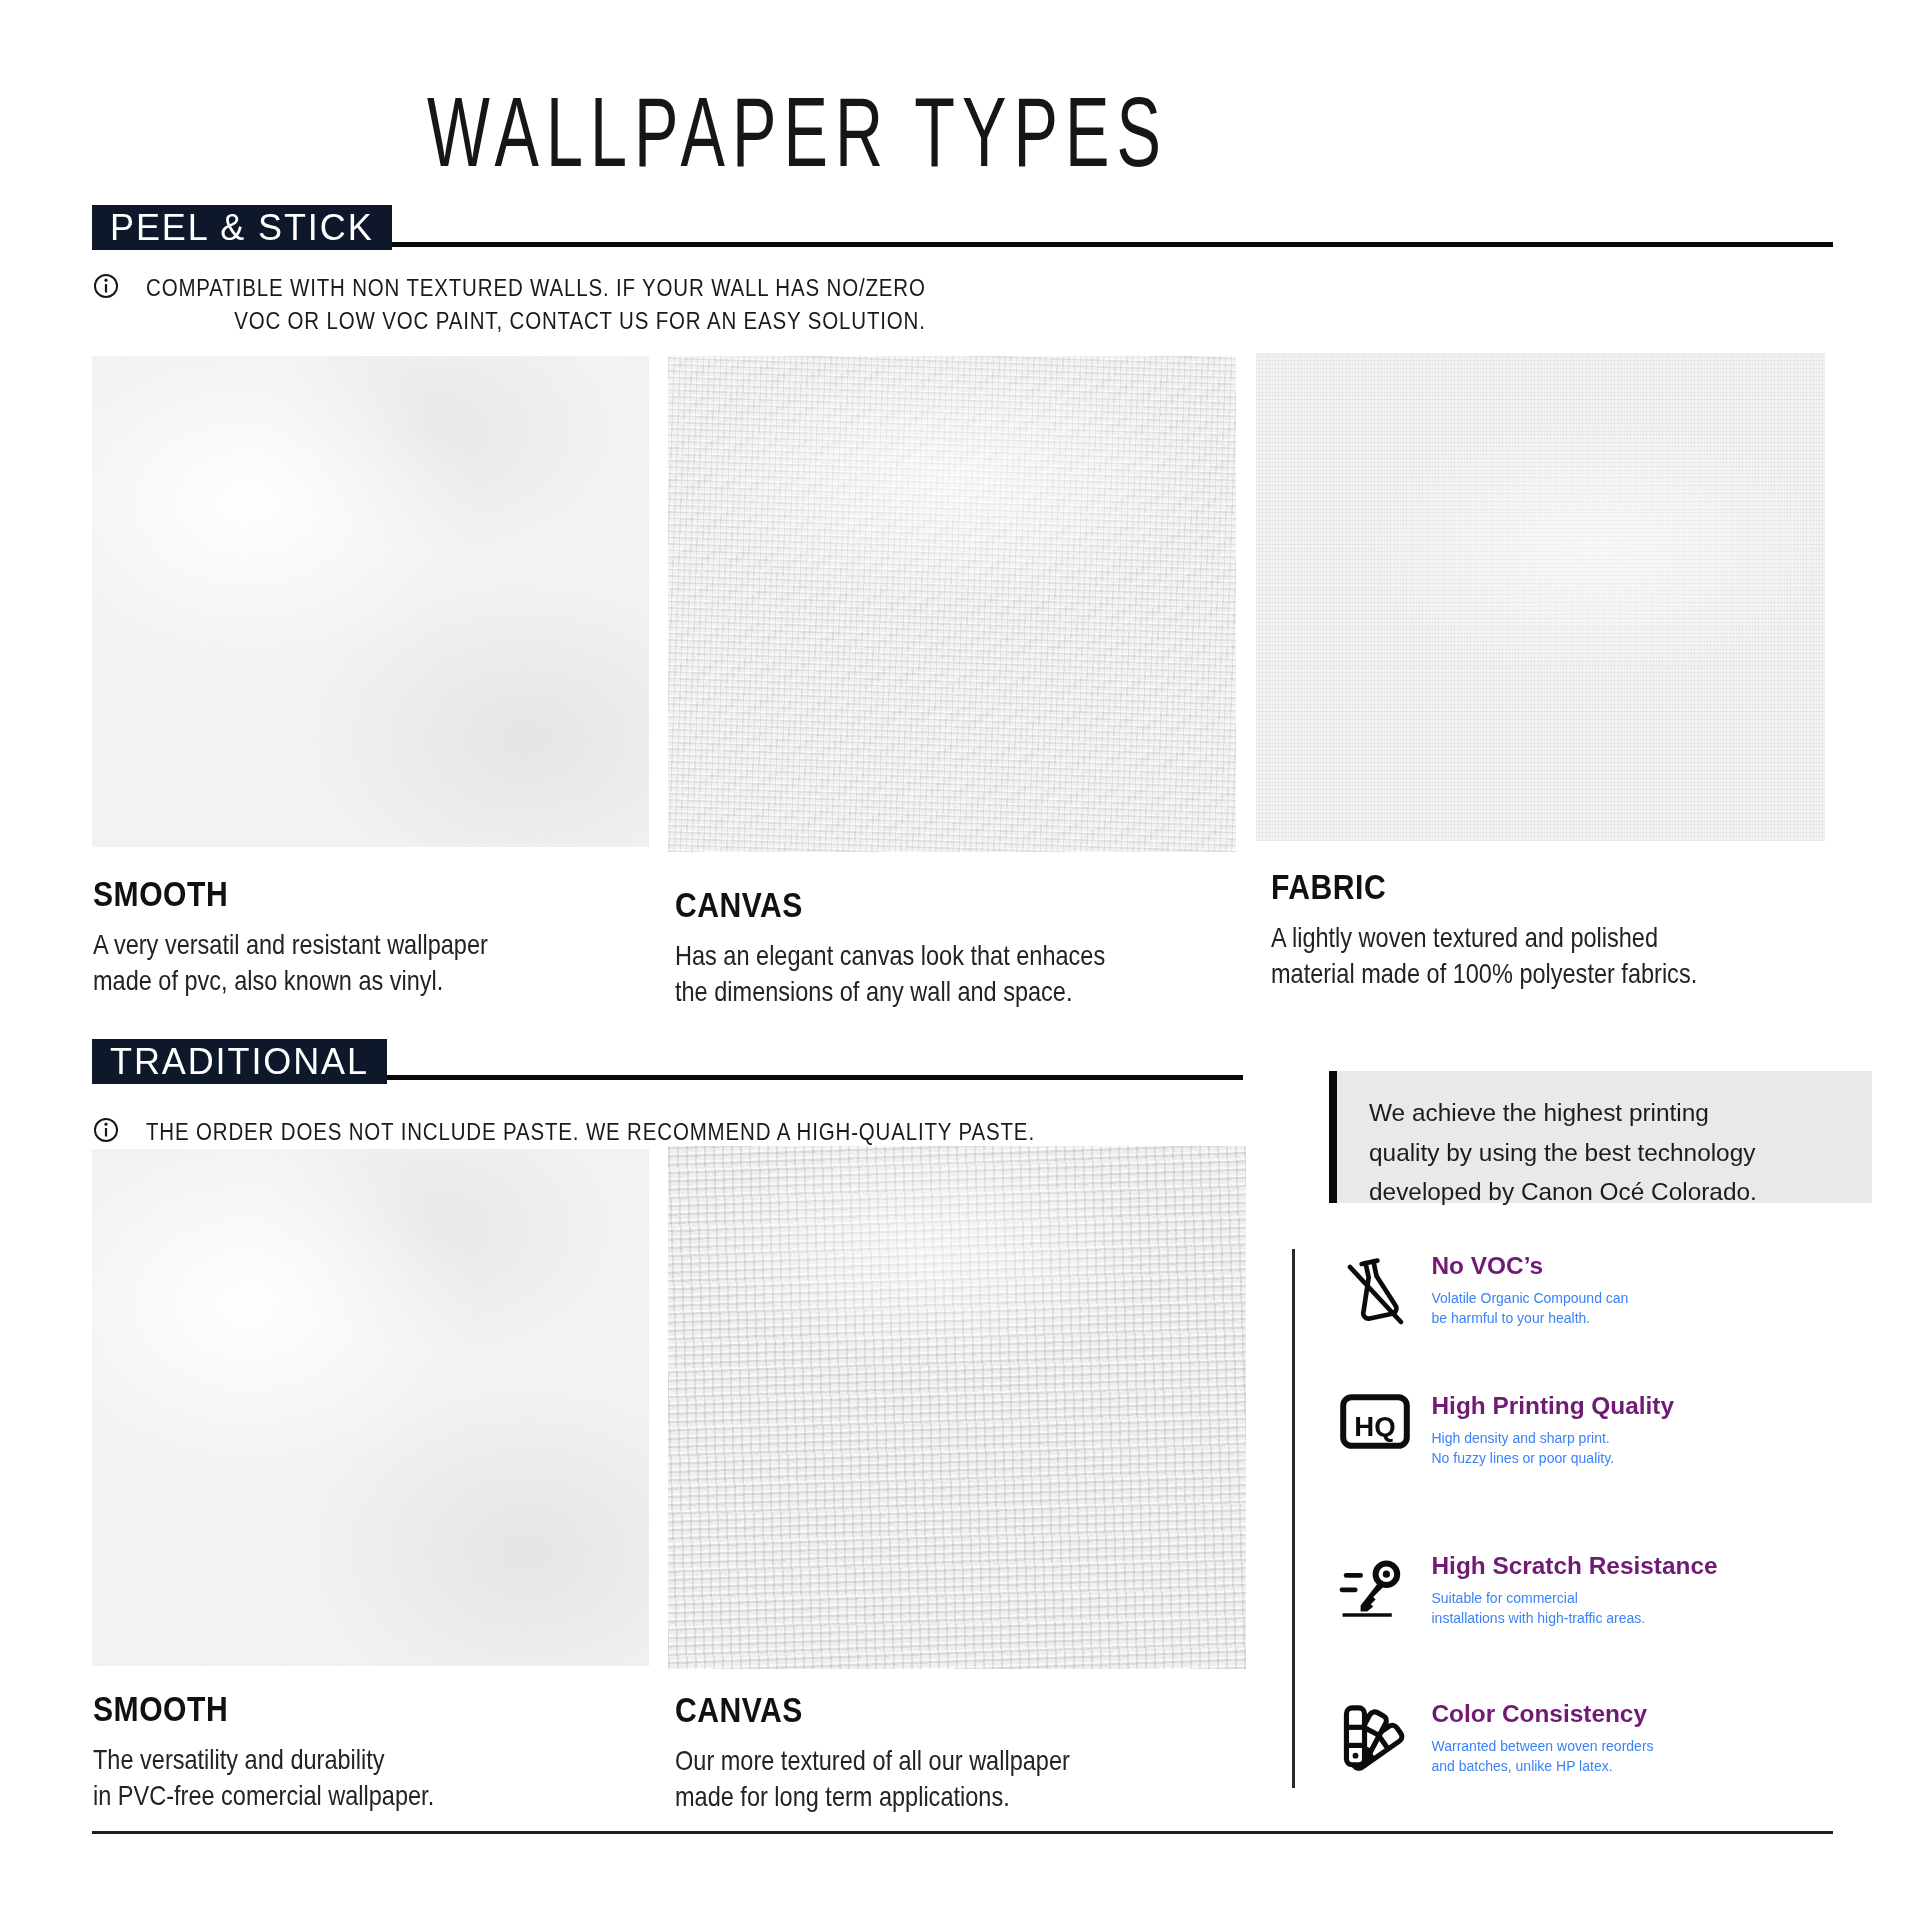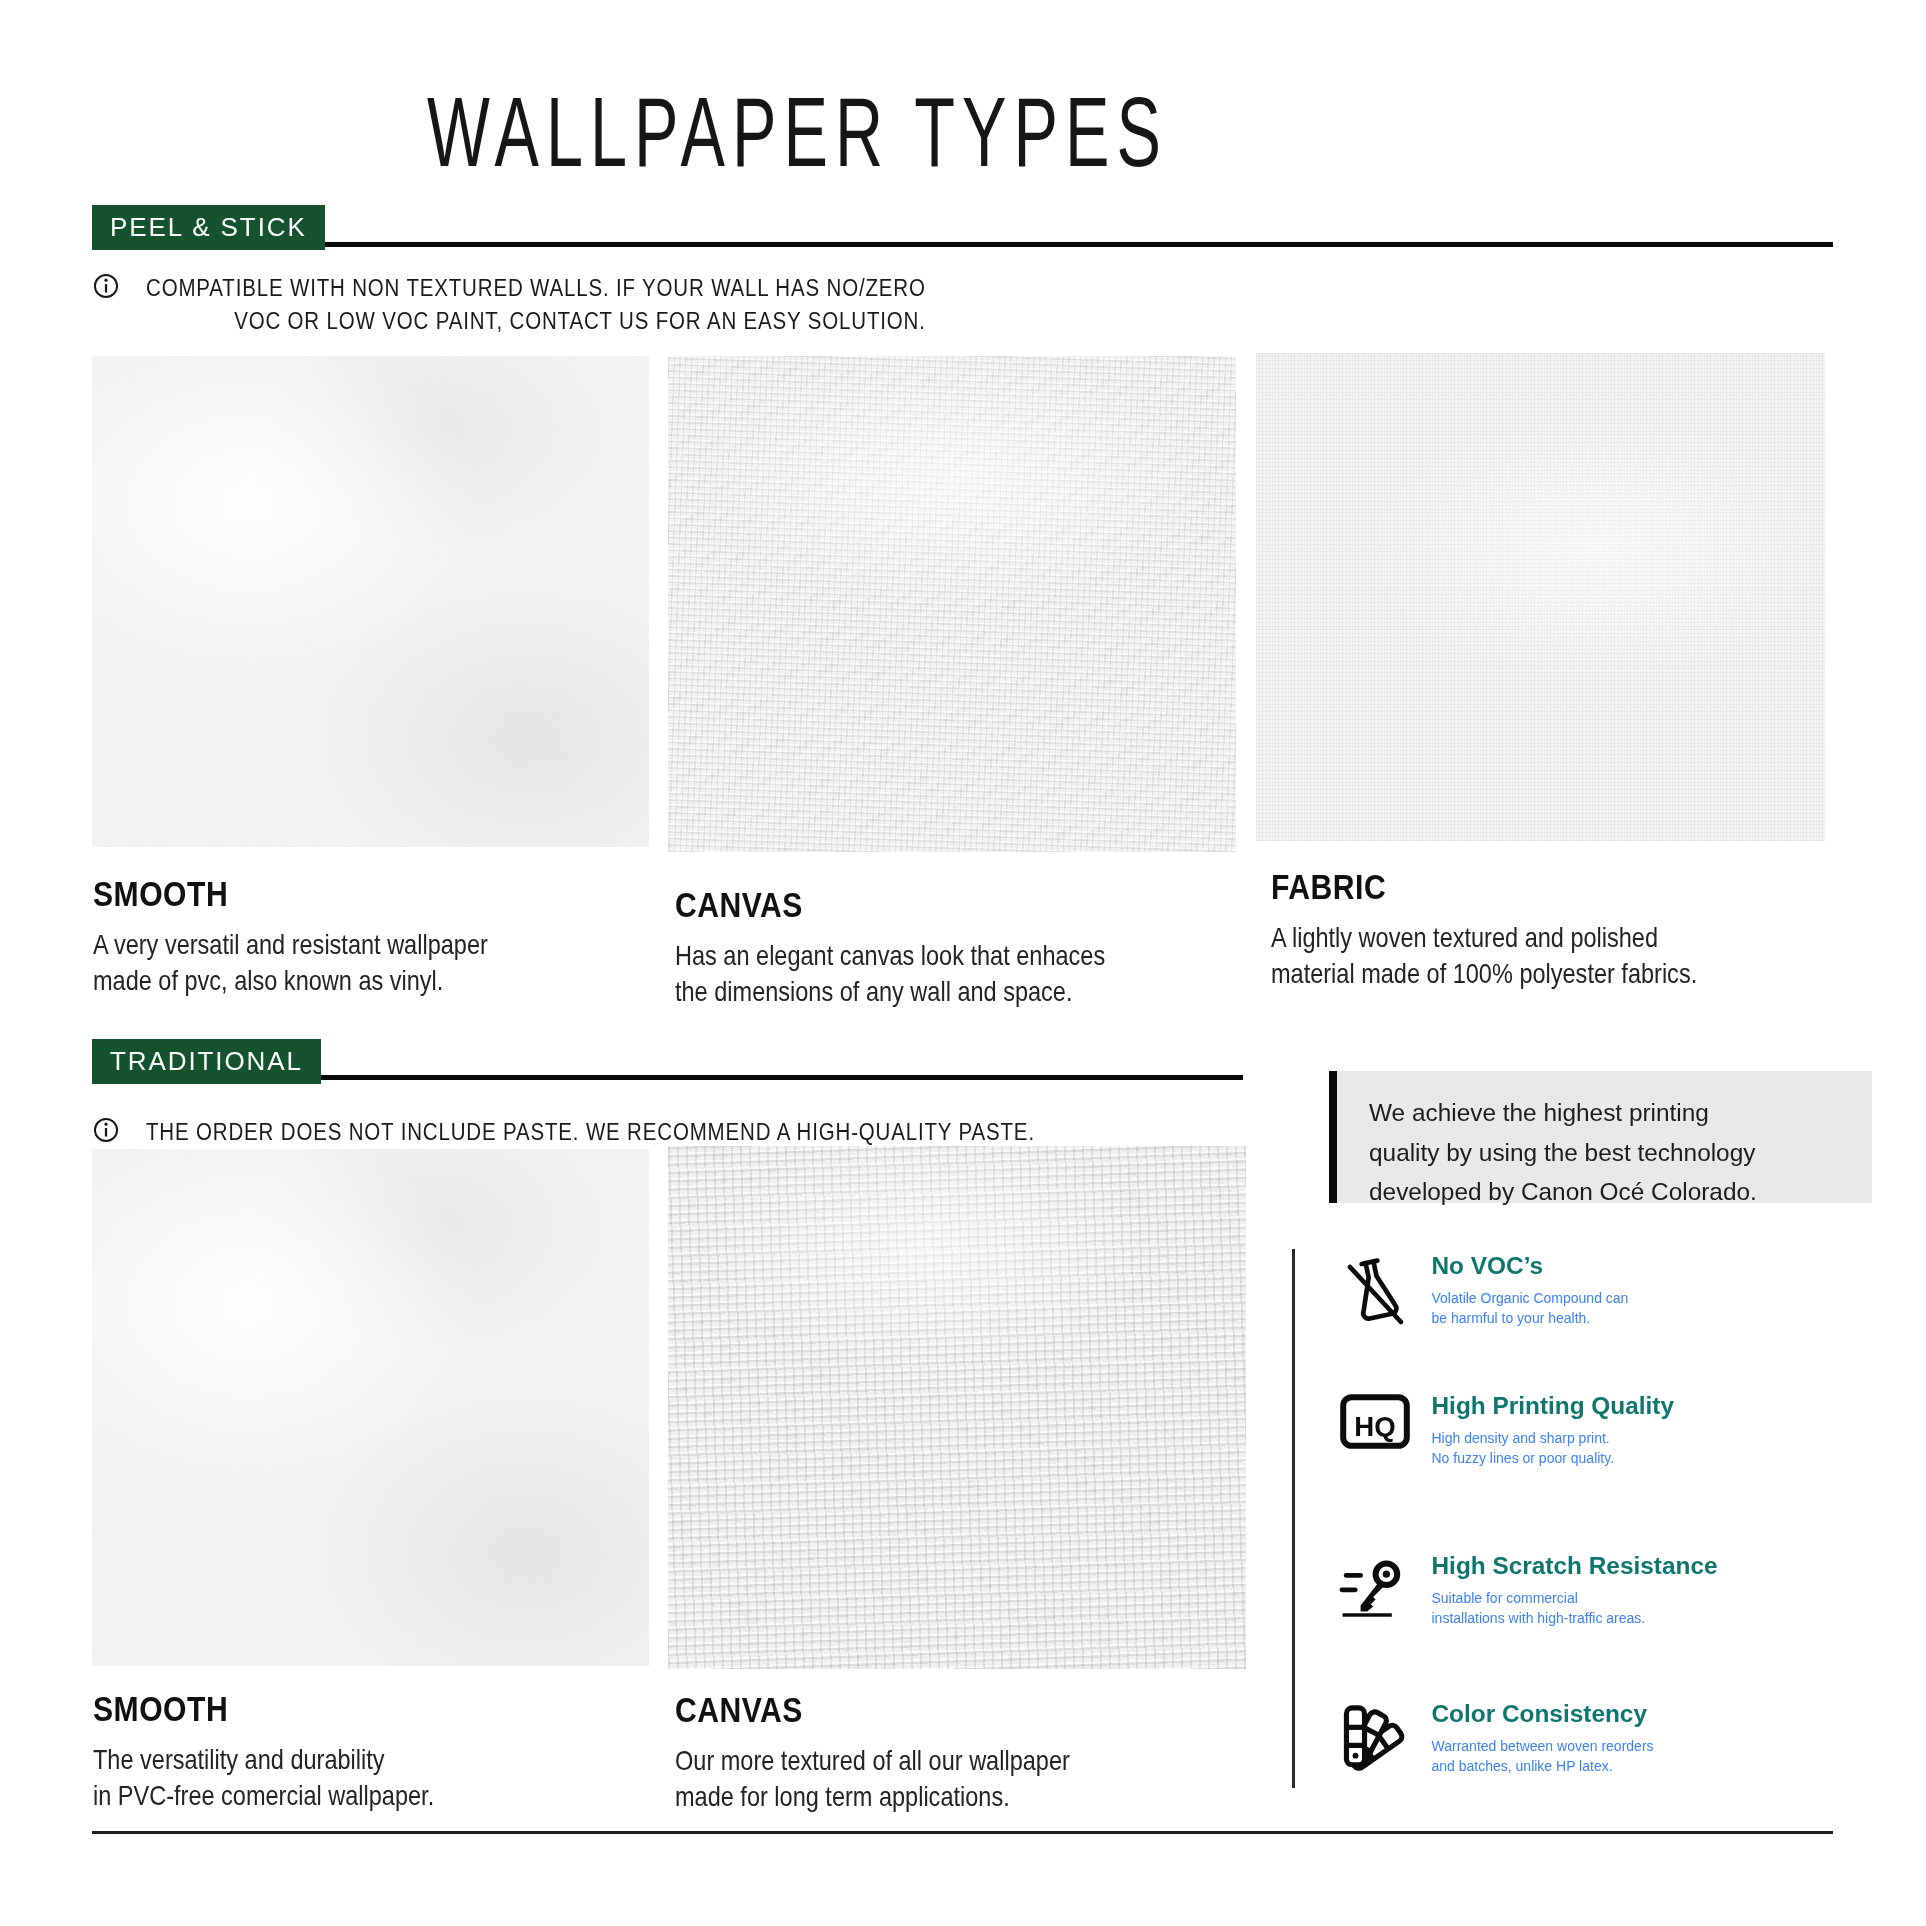--- a/index.html
+++ b/index.html
@@ -9,21 +9,21 @@
   }
   
   .title{
     position:absolute;left:427px;top:76px;margin:0;
     font-size:98px;font-weight:400;letter-spacing:10.3px;color:#161616;
     transform:scaleX(.68);transform-origin:left top;white-space:nowrap;
   }
   
   .badge{
     position:absolute;height:45px;line-height:45px;padding:0 18px;
-    background:#14532d;color:#ffffff;font-size:26px;font-weight:500;
+    background:#0f172a;color:#ffffff;font-size:36px;font-weight:500;
     letter-spacing:1.9px;white-space:nowrap;z-index:3;
   }
   .rule{position:absolute;background:#0a0a0a;z-index:2;}
   .rule1{left:92px;top:242px;width:1741px;height:5.1px;}
   .rule2{left:92px;top:1075px;width:1151px;height:5.1px;}
   .bottom-rule{left:92px;top:1831px;width:1741px;height:2.6px;background:#1f1f1f;}
   
   .info-row{position:absolute;display:flex;align-items:flex-start;gap:27px;text-align:right;}
   .info-ic{width:26px;height:26px;flex:0 0 auto;margin-top:1.3px;color:#161616;}
   .info-ic svg{width:26px;height:26px;display:block;}
@@ -70,21 +70,21 @@
   
   .quote-box{
     position:absolute;left:1293px;top:1071px;width:543px;height:132px;
     background:#e9e9ea;border-left:8.3px solid #0a0a0a;box-sizing:border-box;
     padding:22px 19px 0 32px;font-size:24.4px;line-height:1.62;color:#1c1c1c;margin-left:36px;
   }
   .sep-line{position:absolute;left:1292px;top:1249px;width:2.6px;height:539px;background:#2a2a2a;}
   .feature{position:absolute;left:1339px;width:520px;display:flex;gap:20.5px;align-items:flex-start;}
   .f-icon{width:72px;flex:0 0 auto;color:#0c0c0c;display:flex;justify-content:center;}
   .f-icon svg{display:block;}
-  .f-title{font-size:24.4px;font-weight:700;color:#0f766e;margin-bottom:7.7px;white-space:nowrap;}
+  .f-title{font-size:24.4px;font-weight:700;color:#701a75;margin-bottom:7.7px;white-space:nowrap;}
   .f-desc{font-size:14px;line-height:1.45;color:#3b82f6;white-space:nowrap;}
 </style>
 </head>
 <body>
 
 <div class="canvas">
 
   <h1 class="title">WALLPAPER TYPES</h1>
 
   <div class="badge" style="left:92px;top:205px;">PEEL &amp; STICK</div>

